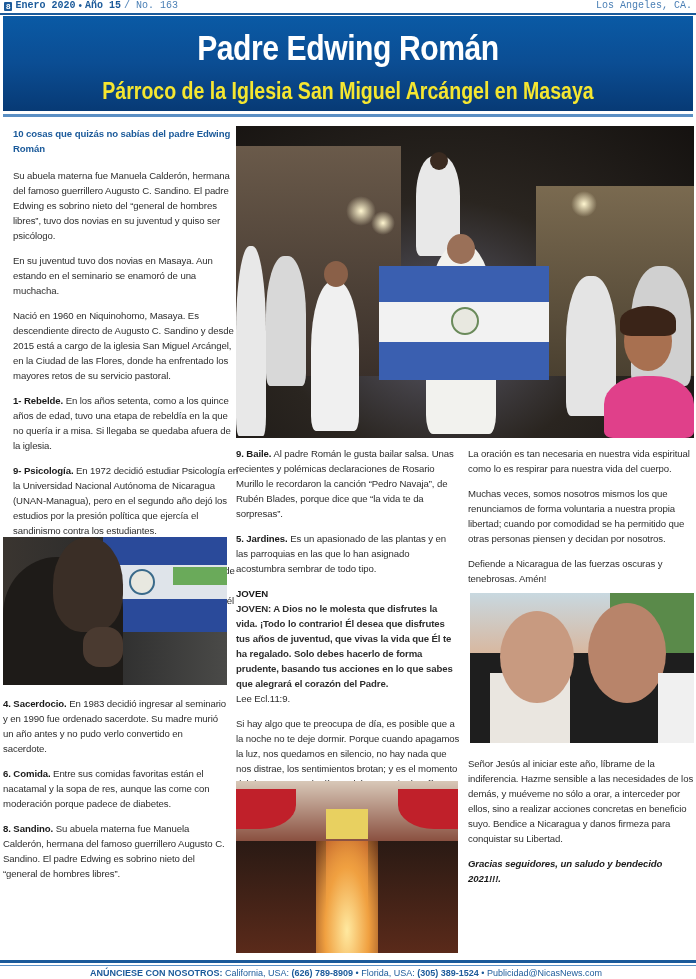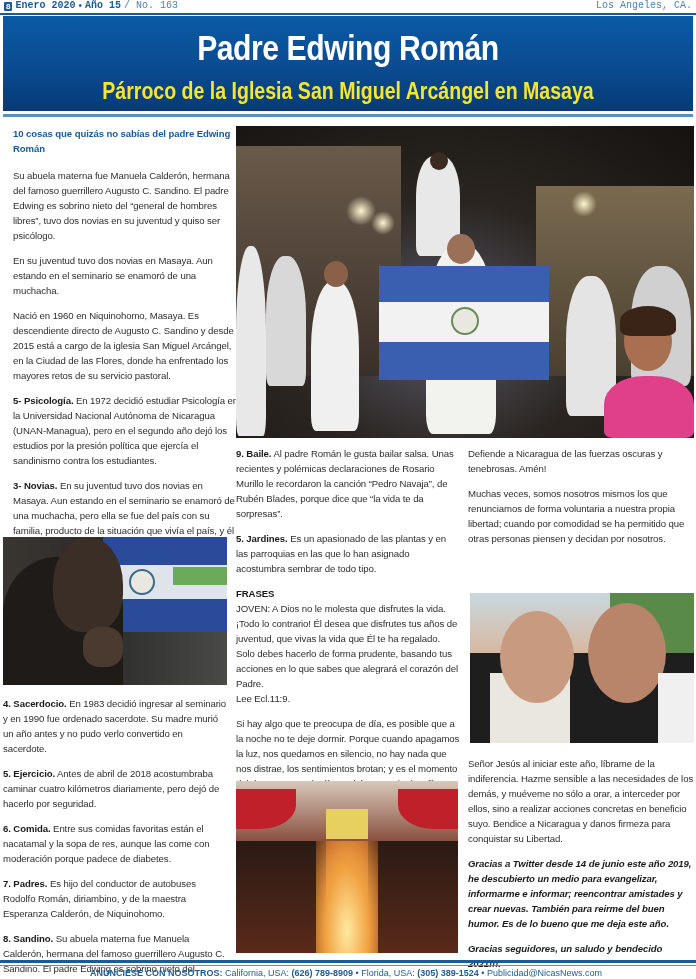--- a/index.html
+++ b/index.html
@@ -85,39 +85,38 @@
   <h1>Padre Edwing Román</h1>
   <h2>Párroco de la Iglesia San Miguel Arcángel en Masaya</h2>
 </div>
 <div class="rule-banner"></div>
 
 <div class="col col1">
   <div class="section-title">10 cosas que quizás no sabías del padre Edwing Román</div>
   <p>Su abuela materna fue Manuela Calderón, hermana del famoso guerrillero Augusto C. Sandino. El padre Edwing es sobrino nieto del “general de hombres libres”, tuvo dos novias en su juventud y quiso ser psicólogo.</p>
   <p>En su juventud tuvo dos novias en Masaya. Aun estando en el seminario se enamoró de una muchacha.</p>
   <p>Nació en 1960 en Niquinohomo, Masaya. Es descendiente directo de Augusto C. Sandino y desde 2015 está a cargo de la iglesia San Miguel Arcángel, en la Ciudad de las Flores, donde ha enfrentado los mayores retos de su servicio pastoral.</p>
-  <p><b>5- Psicología.</b><span> En 1972 decidió estudiar Psicología en la Universidad Nacional Autónoma de Nicaragua (UNAN-Managua), pero en el segundo año dejó los estudios por la presión política que ejercía el sandinismo contra los estudiantes.</span></p>
+  <p><b>1- Rebelde.</b><span> En los años setenta, como a los quince años de edad, tuvo una etapa de rebeldía en la que no quería ir a misa. Si llegaba se quedaba afuera de la iglesia.</span></p>
+  <p><b>9- Psicología.</b><span> En 1972 decidió estudiar Psicología en la Universidad Nacional Autónoma de Nicaragua (UNAN-Managua), pero en el segundo año dejó los estudios por la presión política que ejercía el sandinismo contra los estudiantes.</span></p>
   <p><b>3- Novias.</b><span> En su juventud tuvo dos novias en Masaya. Aun estando en el seminario se enamoró de una muchacha, pero ella se fue del país con su familia, producto de la situación que vivía el país, y él se enfocó en su vocación sacerdotal.</span></p>
 </div>
 
 <div class="photo photo-prayer">
   <div style="position:absolute;left:100px;top:0;width:124px;height:95px;background:#2a4a9a;"></div>
   <div style="position:absolute;left:100px;top:28px;width:124px;height:34px;background:#dfe4ea;"></div>
   <div style="position:absolute;left:170px;top:30px;width:54px;height:18px;background:#6aaa5a;"></div>
   <div class="emblem" style="left:126px;top:32px;width:26px;height:26px;border-color:#3a6a8a;"></div>
   <div style="position:absolute;left:0;top:20px;width:120px;height:128px;background:#1e1b18;border-radius:45% 40% 0 0;"></div>
   <div style="position:absolute;left:50px;top:0;width:70px;height:95px;background:#3a2e26;border-radius:50% 50% 40% 40%;"></div>
   <div style="position:absolute;left:80px;top:90px;width:40px;height:40px;background:#4a3a30;border-radius:40%;"></div>
 </div>
 
 <div class="col col1b">
   <p><b>4. Sacerdocio.</b><span> En 1983 decidió ingresar al seminario y en 1990 fue ordenado sacerdote. Su madre murió un año antes y no pudo verlo convertido en sacerdote.</span></p>
-  <p><b>5. Ejercicio.</b><span> Antes de abril de 2018 acostumbraba caminar cuatro kilómetros diariamente, pero dejó de hacerlo por seguridad.</span></p>
   <p><b>6. Comida.</b><span> Entre sus comidas favoritas están el nacatamal y la sopa de res, aunque las come con moderación porque padece de diabetes.</span></p>
-  <p><b>7. Padres.</b><span> Es hijo del conductor de autobuses Rodolfo Román, diriambino, y de la maestra Esperanza Calderón, de Niquinohomo.</span></p>
   <p><b>8. Sandino.</b><span> Su abuela materna fue Manuela Calderón, hermana del famoso guerrillero Augusto C. Sandino. El padre Edwing es sobrino nieto del “general de hombres libres”.</span></p>
 </div>
 
 <div class="photo photo-procession">
 
   <div style="position:absolute;left:0;top:20px;width:165px;height:230px;background:linear-gradient(180deg,#6a5a4a,#3a302a);"></div>
   <div style="position:absolute;left:300px;top:60px;width:158px;height:190px;background:linear-gradient(180deg,#7a6a50,#4a4030);"></div>
   <div class="light-dot" style="left:110px;top:70px;width:30px;height:30px;"></div>
   <div class="light-dot" style="left:135px;top:85px;width:24px;height:24px;"></div>
   <div class="light-dot" style="left:335px;top:65px;width:26px;height:26px;"></div>
@@ -143,54 +142,54 @@
   </div>
 
   <div class="person" style="left:368px;top:250px;width:90px;height:62px;background:#e0408a;"></div>
   <div class="head" style="left:388px;top:185px;width:48px;height:60px;background:#a87050;"></div>
   <div class="head" style="left:384px;top:180px;width:56px;height:30px;background:#3a2418;border-radius:50% 50% 20% 20%;"></div>
 </div>
 
 <div class="col col2">
   <p><b>9. Baile.</b><span> Al padre Román le gusta bailar salsa. Unas recientes y polémicas declaraciones de Rosario Murillo le recordaron la canción “Pedro Navaja”, de Rubén Blades, porque dice que “la vida te da sorpresas”.</span></p>
   <p><b>5. Jardines.</b><span> Es un apasionado de las plantas y en las parroquias en las que lo han asignado acostumbra sembrar de todo tipo.</span></p>
-  <p style="margin-bottom:0;"><b>FRASES</b></p>
-  <p style="margin-bottom:0;"> JOVEN: A Dios no le molesta que disfrutes la vida. ¡Todo lo contrario! Él desea que disfrutes tus años de juventud, que vivas la vida que Él te ha regalado. Solo debes hacerlo de forma prudente, basando tus acciones en lo que sabes que alegrará el corazón del Padre.</p>
+  <p style="margin-bottom:0;"><b>JOVEN</b></p>
+  <p style="margin-bottom:0;font-weight:bold;"> JOVEN: A Dios no le molesta que disfrutes la vida. ¡Todo lo contrario! Él desea que disfrutes tus años de juventud, que vivas la vida que Él te ha regalado. Solo debes hacerlo de forma prudente, basando tus acciones en lo que sabes que alegrará el corazón del Padre.</p>
   <p>Lee Ecl.11:9.</p>
   <p> Si hay algo que te preocupa de día, es posible que a la noche no te deje dormir. Porque cuando apagamos la luz, nos quedamos en silencio, no hay nada que nos distrae, los sentimientos brotan; y es el momento del descanso. Cada día tendrá su propio desafío.</p>
   <p>La esperanza es lo que nos hace seguir adelante.</p>
 </div>
 
 <div class="photo photo-church">
   <div style="position:absolute;left:0;top:0;width:222px;height:60px;background:linear-gradient(180deg,#d8c8b8,#8a5040);"></div>
   <div style="position:absolute;left:0;top:8px;width:60px;height:40px;background:#c0202a;border-radius:0 0 60% 0;"></div>
   <div style="position:absolute;left:162px;top:8px;width:60px;height:40px;background:#c0202a;border-radius:0 0 0 60%;"></div>
   <div style="position:absolute;left:90px;top:28px;width:42px;height:30px;background:#e8d060;"></div>
   <div style="position:absolute;left:0;top:60px;width:90px;height:112px;background:linear-gradient(180deg,#2a1a14,#5a2a1a);"></div>
   <div style="position:absolute;left:132px;top:60px;width:90px;height:112px;background:linear-gradient(180deg,#2a1a14,#5a2a1a);"></div>
   <div style="position:absolute;left:80px;top:60px;width:62px;height:112px;background:radial-gradient(ellipse at 50% 80%,#ffe9a0 0%,#f0a040 50%,rgba(200,100,40,0.4) 100%);"></div>
 </div>
 
 <div class="col col3">
+  <p> La oración es tan necesaria en nuestra vida espiritual como lo es respirar para nuestra vida del cuerpo.</p>
+  <p> Muchas veces, somos nosotros mismos los que renunciamos de forma voluntaria a nuestra propia libertad; cuando por comodidad se ha permitido que otras personas piensen y decidan por nosotros.</p>
   <p> Defiende a Nicaragua de las fuerzas oscuras y tenebrosas. Amén!</p>
-  <p> Muchas veces, somos nosotros mismos los que renunciamos de forma voluntaria a nuestra propia libertad; cuando por comodidad se ha permitido que otras personas piensen y decidan por nosotros.</p>
 </div>
 
 <div class="photo photo-priests">
   <div style="position:absolute;left:140px;top:0;width:84px;height:80px;background:#5a8a4a;"></div>
   <div style="position:absolute;left:0;top:60px;width:224px;height:90px;background:#1e1e1e;"></div>
   <div style="position:absolute;left:20px;top:80px;width:80px;height:70px;background:#eae6e0;"></div>
   <div class="head" style="left:30px;top:18px;width:74px;height:92px;background:#c89a80;"></div>
   <div class="head" style="left:118px;top:10px;width:78px;height:100px;background:#b8846a;"></div>
   <div style="position:absolute;left:188px;top:80px;width:36px;height:70px;background:#f0f0f0;"></div>
 </div>
 
 <div class="col col3b">
   <p> Señor Jesús al iniciar este año, líbrame de la indiferencia. Hazme sensible a las necesidades de los demás, y muéveme no sólo a orar, a interceder por ellos, sino a realizar acciones concretas en beneficio suyo. Bendice a Nicaragua y danos firmeza para conquistar su Libertad.</p>
-  <p class="italic-bold">Gracias a Twitter desde 14 de junio este año 2019, he descubierto un medio para evangelizar, informarme e informar; reencontrar amistades y crear nuevas. También para reirme del buen humor. Es de lo bueno que me deja este año.</p>
   <p class="italic-bold">Gracias seguidores, un saludo y bendecido 2021!!!.</p>
 
 </div>
 
 <div class="footer-rule1"></div>
 <div class="footer-rule2"></div>
 <div class="footer">
   <b>ANÚNCIESE CON NOSOTROS:</b><span> California, USA: </span><b>(626) 789-8909</b><span> • </span><span>Florida, USA: </span><b>(305) 389-1524</b><span> • </span><span>Publicidad@NicasNews.com</span>
 </div>
 

